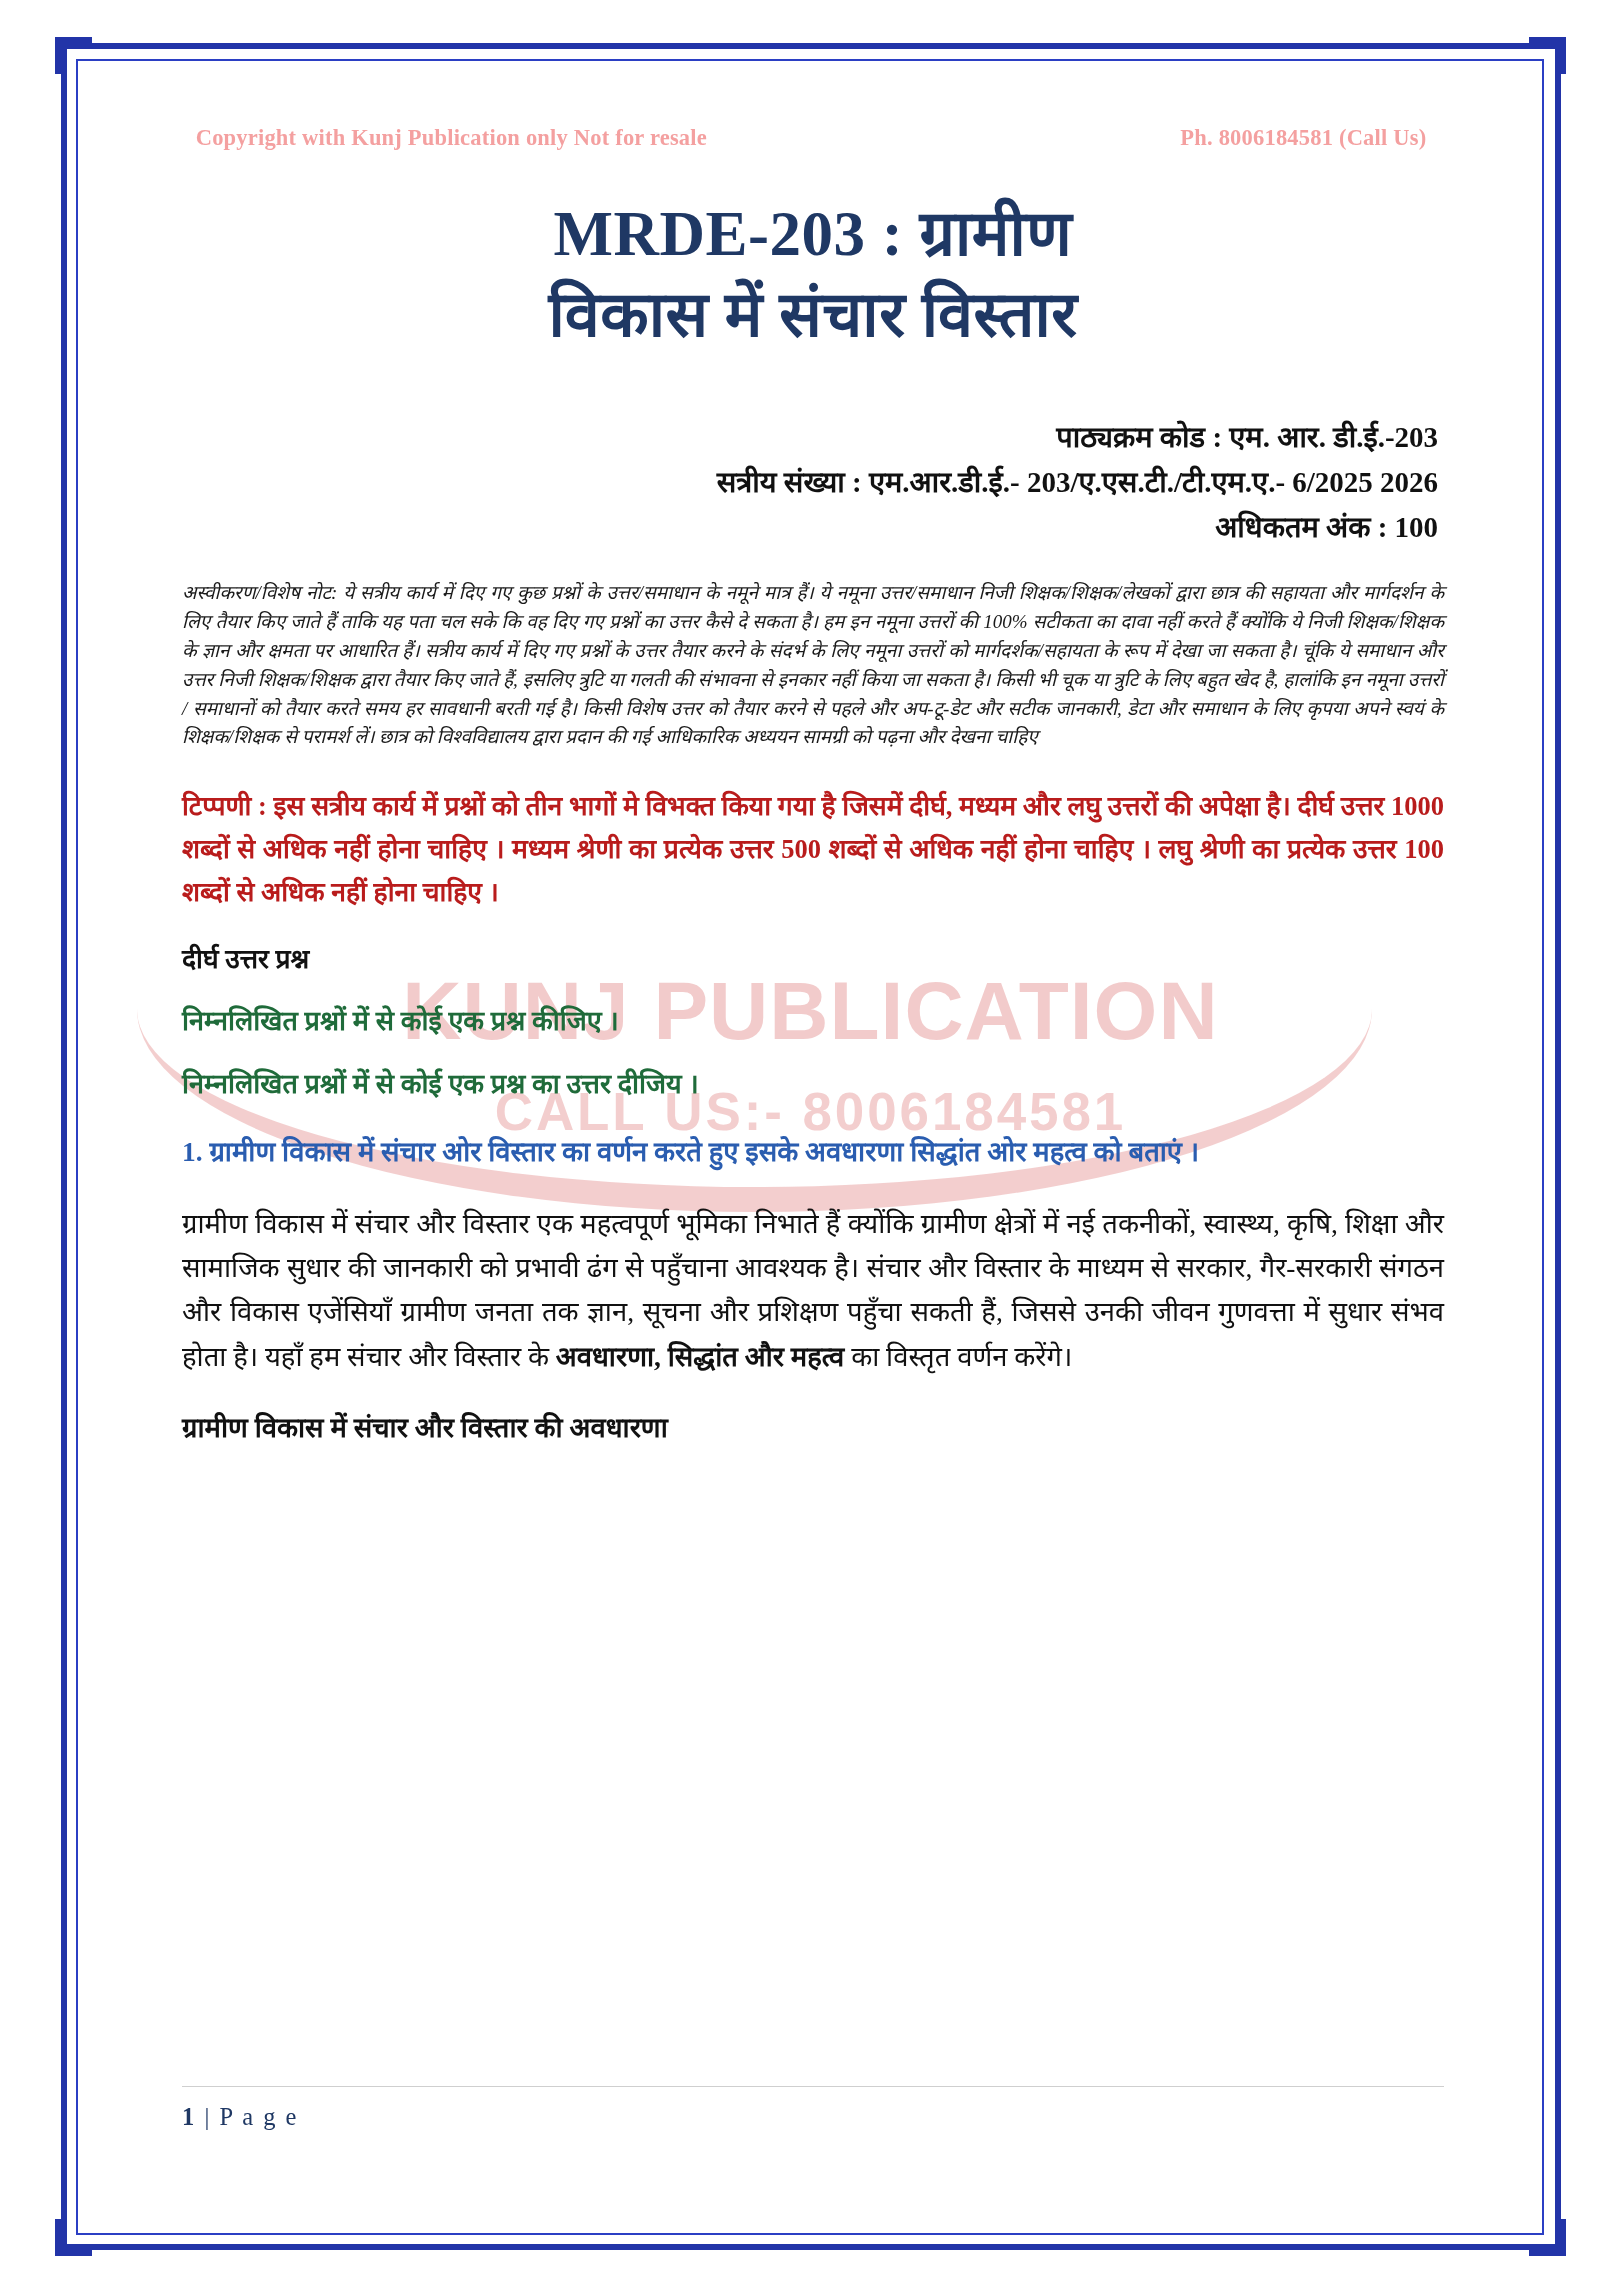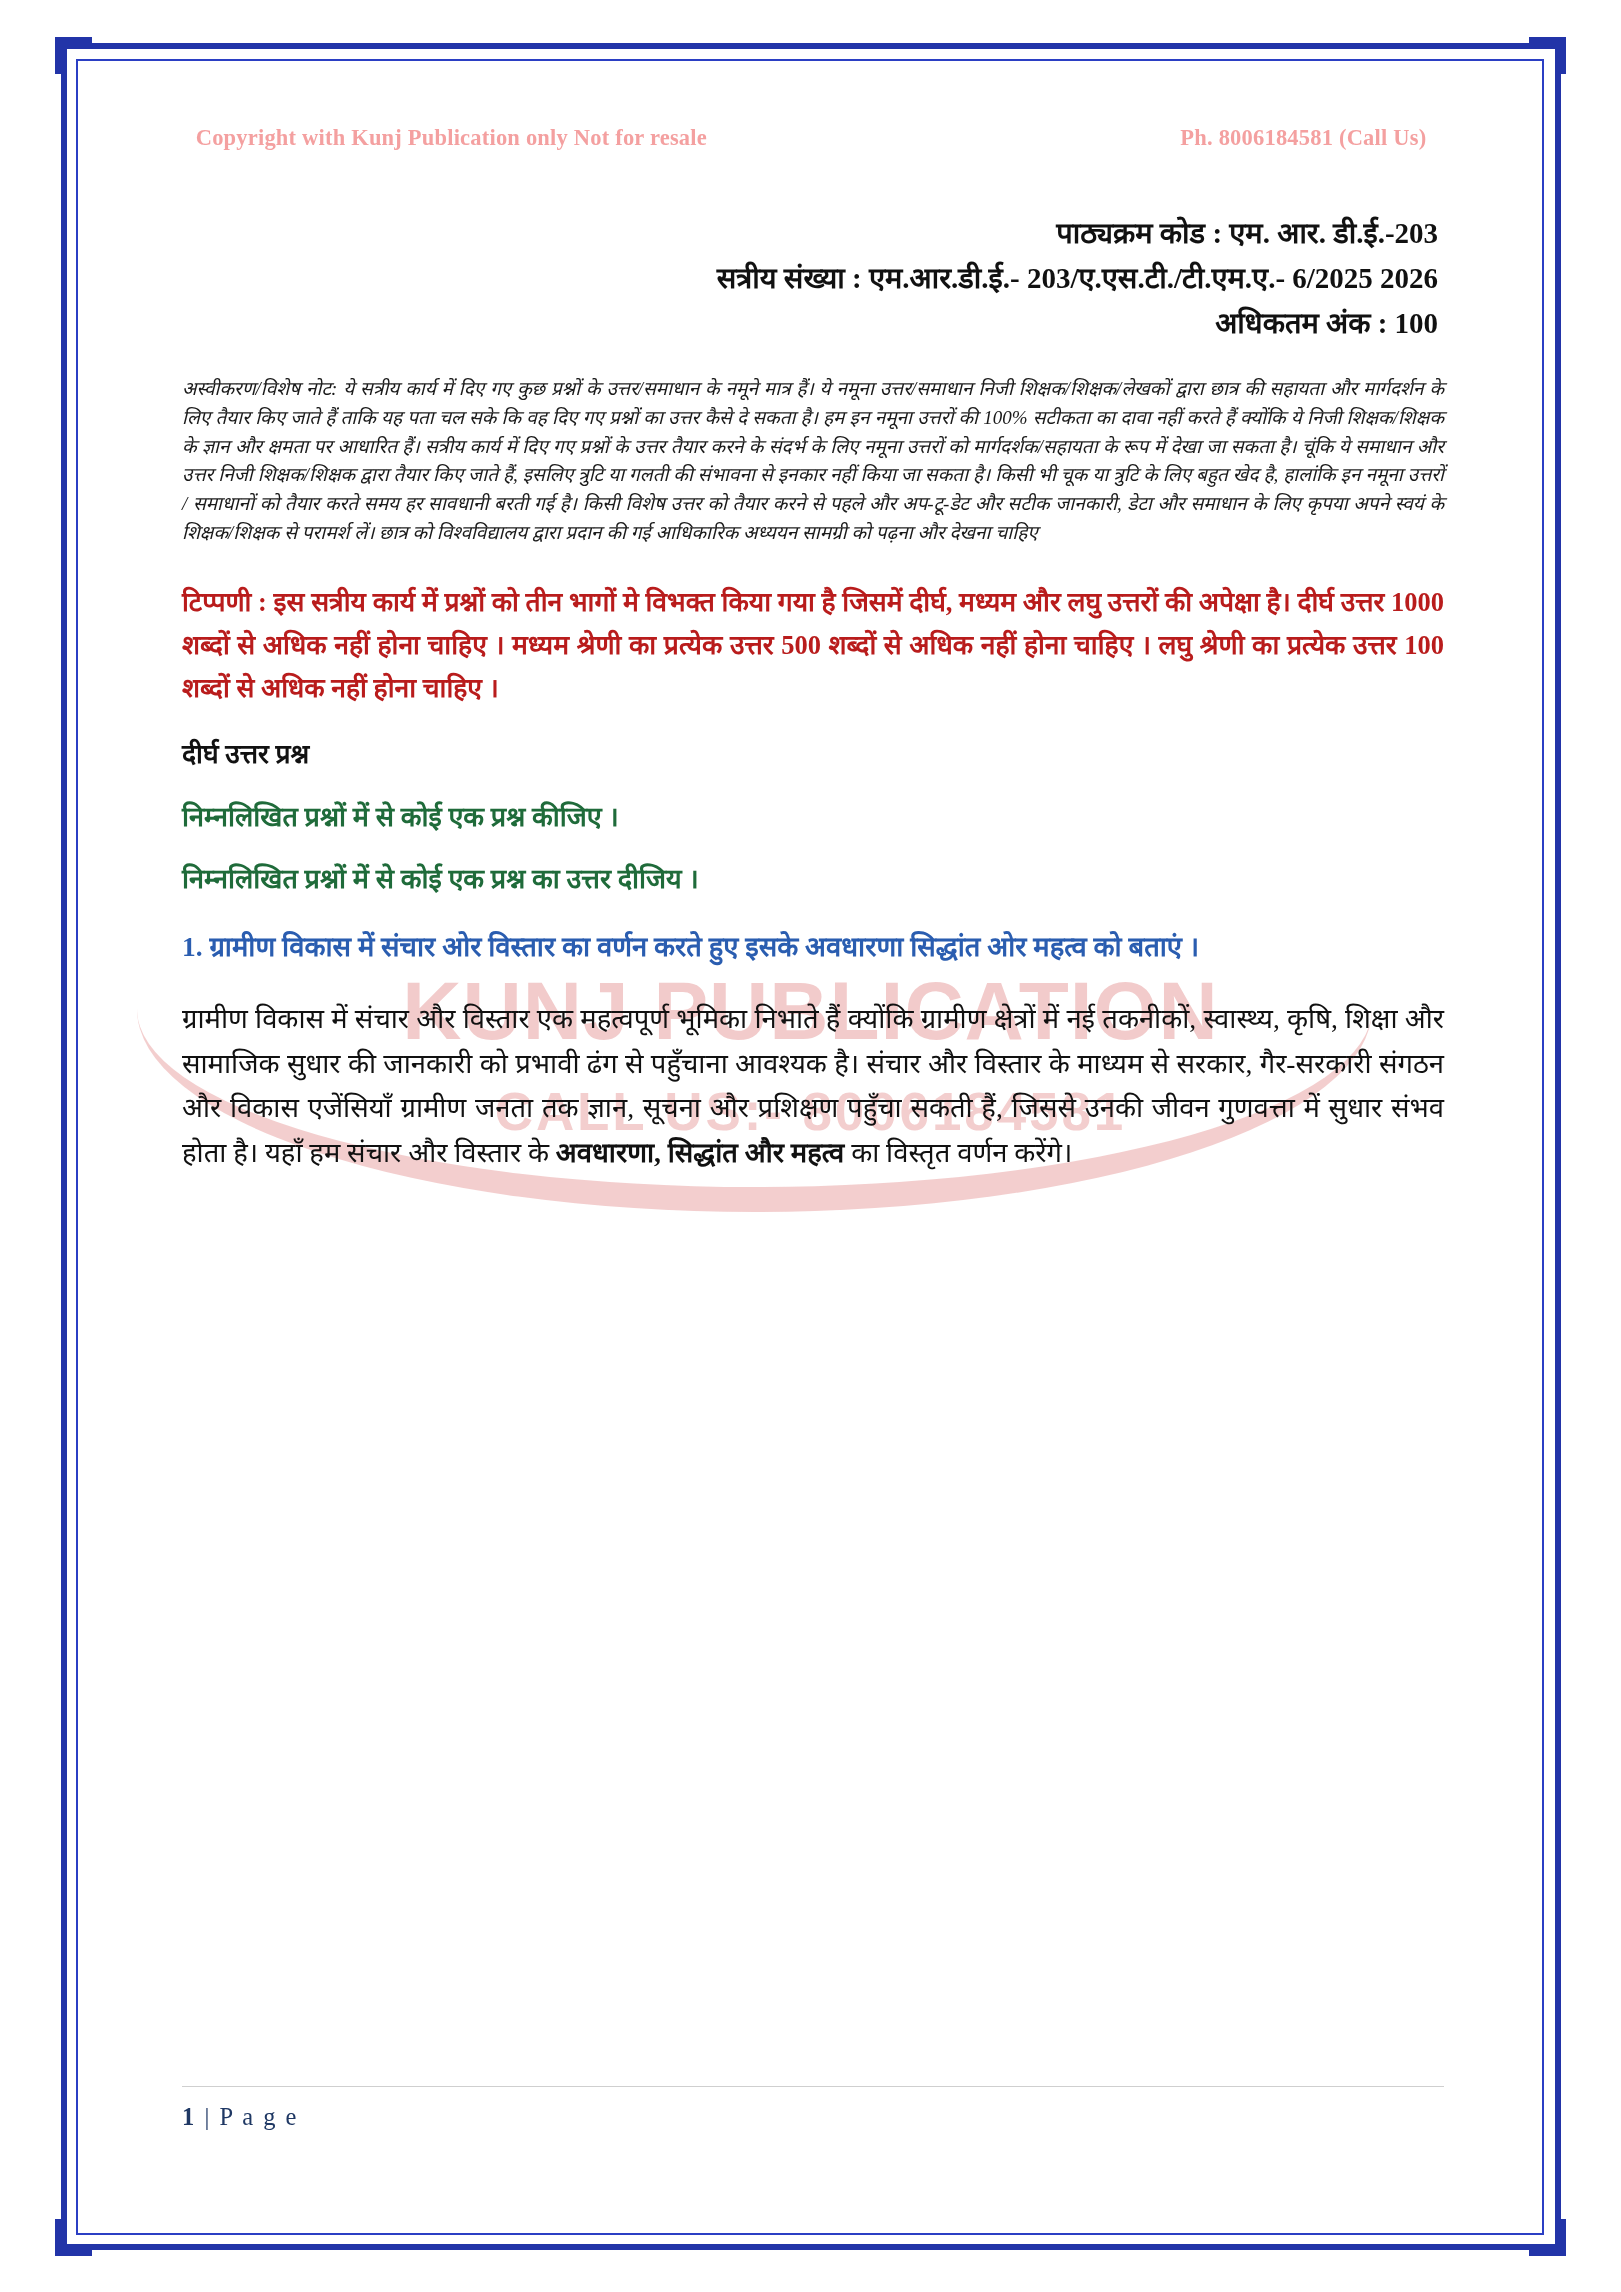--- a/index.html
+++ b/index.html
@@ -224,20 +224,24 @@
   <div class="wm-text2">CALL US:- 8006184581</div>
 </div>
 
 <div class="content">
 
   <div class="copyright">
     <span>Copyright with Kunj Publication only Not for resale</span>
     <span>Ph. 8006184581 (Call Us)</span>
   </div>
 
+  <div class="doc-title">
+    <div>MRDE-203 : ग्रामीण</div>
+    <div>विकास में संचार विस्तार</div>
+  </div>
 
   <div class="meta">
     <div>पाठ्यक्रम कोड : एम. आर. डी.ई.-203</div>
     <div>सत्रीय संख्या : एम.आर.डी.ई.- 203/ए.एस.टी./टी.एम.ए.- 6/2025 2026</div>
     <div>अधिकतम अंक : 100</div>
   </div>
 
   <div class="disclaimer">अस्वीकरण/विशेष नोट: ये सत्रीय कार्य में दिए गए कुछ प्रश्नों के उत्तर/समाधान के नमूने मात्र हैं। ये नमूना उत्तर/समाधान निजी शिक्षक/शिक्षक/लेखकों द्वारा छात्र की सहायता और मार्गदर्शन के लिए तैयार किए जाते हैं ताकि यह पता चल सके कि वह दिए गए प्रश्नों का उत्तर कैसे दे सकता है। हम इन नमूना उत्तरों की 100% सटीकता का दावा नहीं करते हैं क्योंकि ये निजी शिक्षक/शिक्षक के ज्ञान और क्षमता पर आधारित हैं। सत्रीय कार्य में दिए गए प्रश्नों के उत्तर तैयार करने के संदर्भ के लिए नमूना उत्तरों को मार्गदर्शक/सहायता के रूप में देखा जा सकता है। चूंकि ये समाधान और उत्तर निजी शिक्षक/शिक्षक द्वारा तैयार किए जाते हैं, इसलिए त्रुटि या गलती की संभावना से इनकार नहीं किया जा सकता है। किसी भी चूक या त्रुटि के लिए बहुत खेद है, हालांकि इन नमूना उत्तरों / समाधानों को तैयार करते समय हर सावधानी बरती गई है। किसी विशेष उत्तर को तैयार करने से पहले और अप-टू-डेट और सटीक जानकारी, डेटा और समाधान के लिए कृपया अपने स्वयं के शिक्षक/शिक्षक से परामर्श लें। छात्र को विश्वविद्यालय द्वारा प्रदान की गई आधिकारिक अध्ययन सामग्री को पढ़ना और देखना चाहिए</div>
 
   <div class="note">टिप्पणी : इस सत्रीय कार्य में प्रश्नों को तीन भागों मे विभक्त किया गया है जिसमें दीर्घ, मध्यम और लघु उत्तरों की अपेक्षा है। दीर्घ उत्तर 1000 शब्दों से अधिक नहीं होना चाहिए । मध्यम श्रेणी का प्रत्येक उत्तर 500 शब्दों से अधिक नहीं होना चाहिए । लघु श्रेणी का प्रत्येक उत्तर 100 शब्दों से अधिक नहीं होना चाहिए ।</div>
@@ -247,20 +251,21 @@
   <div class="green-line">निम्नलिखित प्रश्नों में से कोई एक प्रश्न कीजिए ।</div>
 
   <div class="green-line">निम्नलिखित प्रश्नों में से कोई एक प्रश्न का उत्तर दीजिय ।</div>
 
   <div class="question">1. ग्रामीण विकास में संचार ओर विस्तार का वर्णन करते हुए इसके अवधारणा सिद्धांत ओर महत्व को बताएं ।</div>
 
   <div class="para">
     <span>ग्रामीण विकास में संचार और विस्तार एक महत्वपूर्ण भूमिका निभाते हैं क्योंकि ग्रामीण क्षेत्रों में नई तकनीकों, स्वास्थ्य, कृषि, शिक्षा और सामाजिक सुधार की जानकारी को प्रभावी ढंग से पहुँचाना आवश्यक है। संचार और विस्तार के माध्यम से सरकार, गैर-सरकारी संगठन और विकास एजेंसियाँ ग्रामीण जनता तक ज्ञान, सूचना और प्रशिक्षण पहुँचा सकती हैं, जिससे उनकी जीवन गुणवत्ता में सुधार संभव होता है। यहाँ हम संचार और विस्तार के </span><b>अवधारणा, सिद्धांत और महत्व</b><span> का विस्तृत वर्णन करेंगे।</span>
   </div>
 
+  <div class="subheading">ग्रामीण विकास में संचार और विस्तार की अवधारणा</div>
 
 </div>
 
 <div class="footer-rule"></div>
 <div class="footer">
   <span class="pg-num">1</span><span> | </span><span>P a g e</span>
 </div>
 
 
 </body></html>

